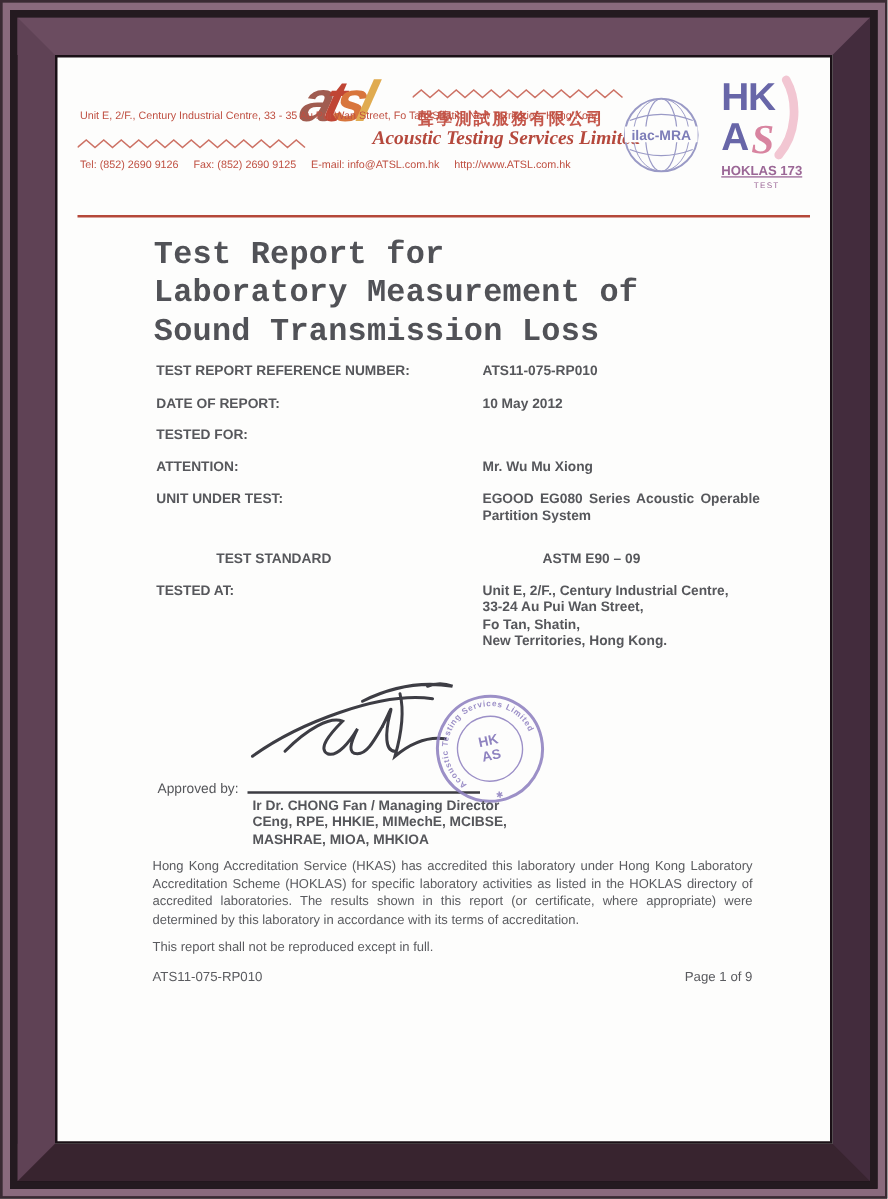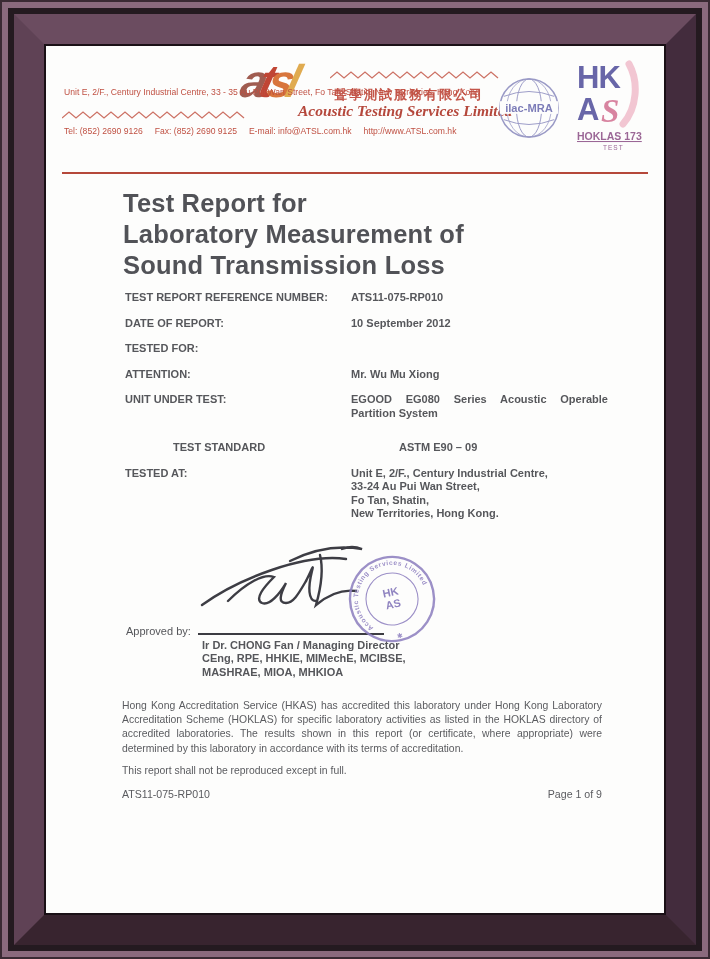--- a/index.html
+++ b/index.html
@@ -39,43 +39,43 @@
   .ilac-logo { position:absolute; left:451px; top:30px; }
   .hkas-logo { position:absolute; left:527px; top:14px; }
 
   .addr-block { position:absolute; left:18px; bottom:8px; color:#bf4f41;
                 font-size:8.6px; line-height:13px; white-space:pre; }
 
   .red-rule { margin:0 16px 0 16px; border-top:2px solid #b5483a; }
 
   
   .title { margin:14px 0 0 77px; font-size:25.5px; font-weight:bold;
-           line-height:31px; color:#515257; letter-spacing:0.2px; }
+           line-height:31px; color:#515257; letter-spacing:0.2px;font-family:Liberation Mono, monospace; }
 
   
   .fields { margin:10px 56px 0 79px; }
-  .field-row { display:flex; margin-bottom:12px; font-size:11px; line-height:13.5px; }
+  .field-row { display:flex; margin-bottom:12px; font-size:11px; line-height:13.5px;gap:35px; }
   .field-row.gap-before { margin-top:21px;margin-left:48px; }
   .field-label { width:226px; flex:0 0 226px; font-weight:bold; }
   .field-value { flex:1; font-weight:bold; }
   .field-value .para + .para { margin-top:10px; }
   .field-value .para.justify { text-align:justify; }
 
   
   .approval { position:relative; height:150px; margin-top:2px; font-size:11px; }
   .approved-label { position:absolute; left:80px; top:92px; font-weight:normal; color:#55565a; }
   .signature-svg { position:absolute; left:148px; top:6px; }
   .sig-line { position:absolute; left:152px; top:100px; width:186px;
               border-bottom:2px solid #3c3c42; }
   .stamp-svg { position:absolute; left:298px; top:18px; transform:rotate(-12deg); opacity:0.88; }
   .name-block { position:absolute; left:156px; top:106px; font-weight:600;
                 line-height:13.5px; color:#55565a; }
 
   
-  .footnote { margin:16px 62px 0 76px; font-size:10.4px; line-height:14.4px;
+  .footnote { margin:4px 62px 0 76px; font-size:10.4px; line-height:14.4px;
               text-align:justify; color:#5a5b5f; }
   .repro { margin:9px 62px 0 76px; font-size:10.4px; color:#5a5b5f; }
   .pagerow { margin:12px 62px 0 76px; display:flex; justify-content:space-between;
              font-size:10.6px; color:#5a5b5f; }
 </style>
 </head>
 <body>
 
 <div class="f1">
  <div class="f2">
@@ -137,21 +137,21 @@
       <div class="fields">
                 <div class="field-row">
                   <div class="field-label">TEST REPORT REFERENCE NUMBER:</div>
                   <div class="field-value">
                     <div class="para">ATS11-075-RP010</div>
                   </div>
                 </div>
                 <div class="field-row">
                   <div class="field-label">DATE OF REPORT:</div>
                   <div class="field-value">
-                    <div class="para">10 September 2012</div>
+                    <div class="para">10 May 2012</div>
                   </div>
                 </div>
                 <div class="field-row">
                   <div class="field-label">TESTED FOR:</div>
                 </div>
                 <div class="field-row">
                   <div class="field-label">ATTENTION:</div>
                   <div class="field-value">
                     <div class="para">Mr. Wu Mu Xiong</div>
                   </div>

